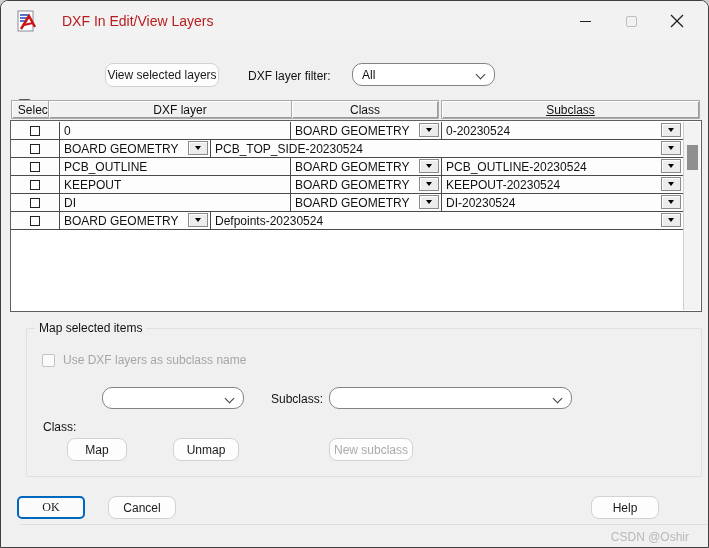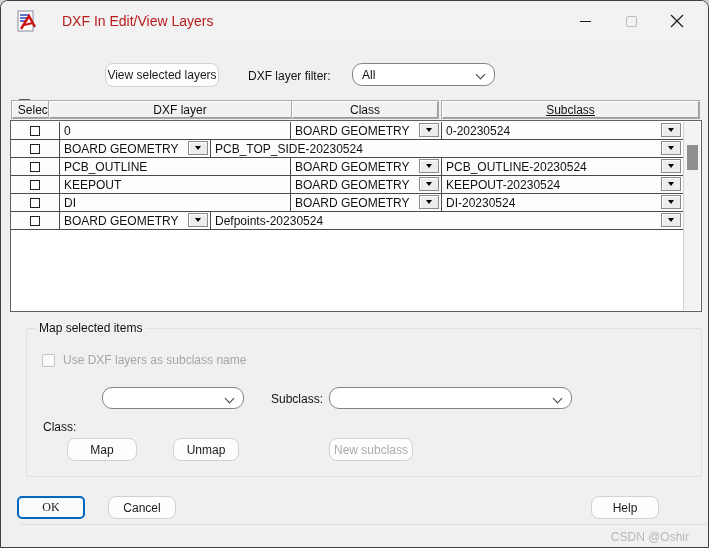--- a/index.html
+++ b/index.html
@@ -59,21 +59,21 @@
   .group { position:absolute; left:25px; top:327px; width:676px; height:149px;
     border:1px solid #e0e0e0; border-radius:2px; }
   .group-label { position:absolute; left:8px; top:-8px; background:#f0f0f0; padding:0 4px; font-size:12px; }
   .use-dxf { position:absolute; left:15px; top:24px; display:flex; align-items:center; gap:8px; }
   .cb-disabled { width:13px; height:13px; border:1px solid #c3c3c3; border-radius:2px; background:#fbfbfb; }
   .txt-disabled { color:#a6a6a6; }
   .class-label { position:absolute; left:16px; top:63px;margin-top:28px; }
   .class-combo { position:absolute; left:75px; top:58px; width:142px; height:22px; }
   .subclass-label { position:absolute; left:244px; top:63px; }
   .subclass-combo { position:absolute; left:302px; top:58px; width:243px; height:22px; }
-  .map-btn { position:absolute; left:40px; top:109px; width:70px; height:23px; }
+  .map-btn { position:absolute; left:40px; top:109px; width:60px; height:23px; }
   .unmap-btn { position:absolute; left:146px; top:109px; width:66px; height:23px; }
   .newsub-btn { position:absolute; left:302px; top:109px; width:84px; height:23px; color:#ababab; }
   
   .ok-btn { position:absolute; left:16px; top:495px; width:68px; height:23px;
     border:2px solid #0067c0; border-radius:5px; background:#fbfbfb;font-family:Liberation Serif, serif; }
   .cancel-btn { position:absolute; left:107px; top:495px; width:68px; height:23px; }
   .help-btn { position:absolute; left:590px; top:495px; width:68px; height:23px; }
   
   .wm-bar { position:absolute; left:20px; right:0; top:523px; border-top:1px solid #dedede; height:24px; }
   .wm-text { position:absolute; right:19px; top:5px; color:#b8b8b8; font-size:12px; }

